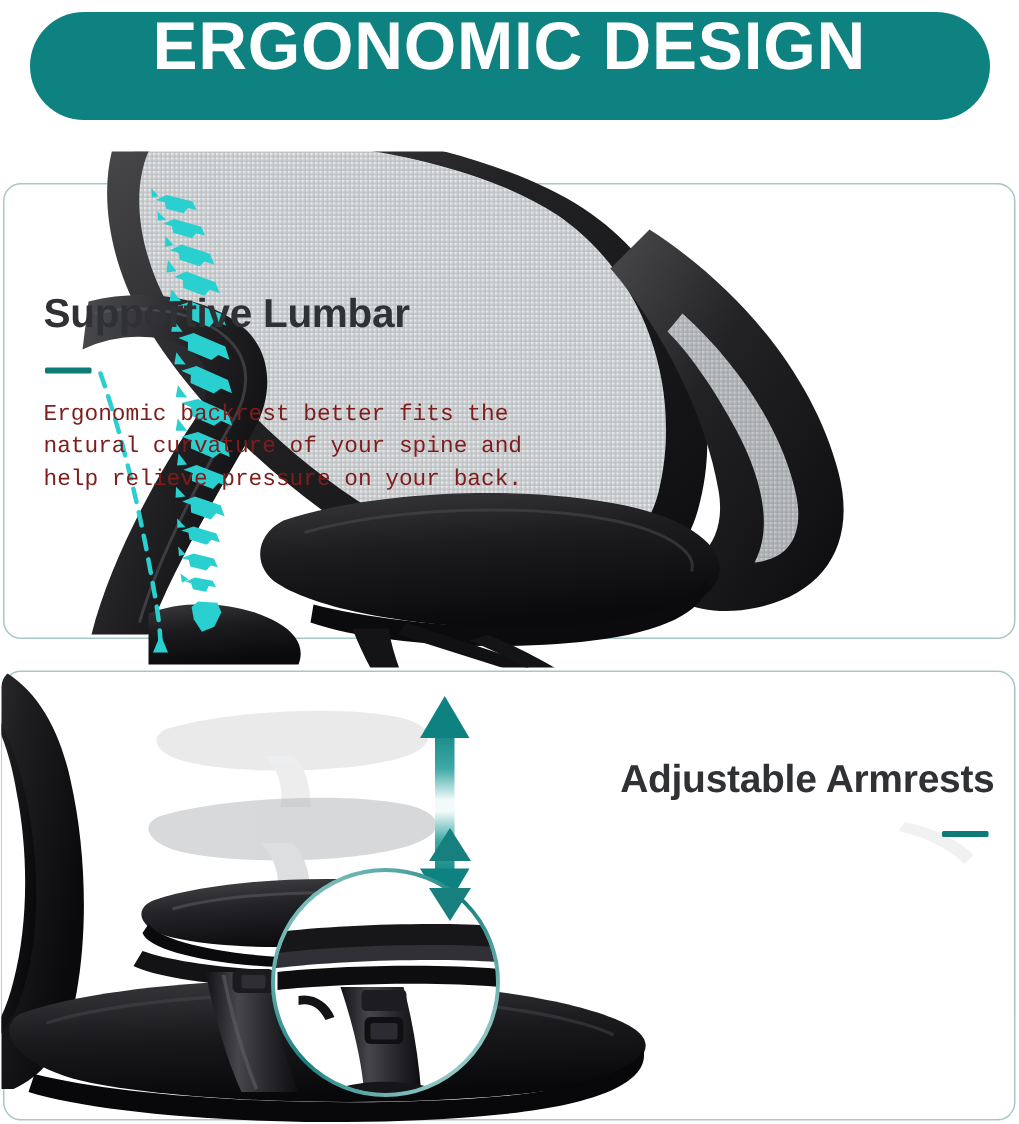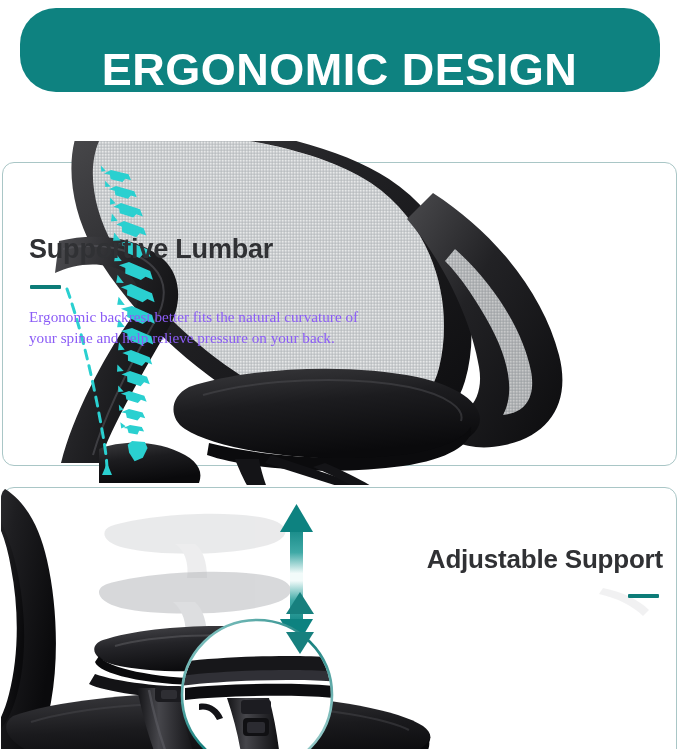--- a/index.html
+++ b/index.html
@@ -21,45 +21,44 @@
     left: 0; top: 0;
     width: 679px;
     height: 100px;
     display: flex;
     align-items: flex-start;
     justify-content: center;
   }
   .banner {
     margin-top: 8px;
     width: 640px;
-    height: 84px;
+    height: 72px;
     background: #0e8280;
     border-radius: 36px;
     display: flex;
-    align-items: flex-end;
+    align-items: flex-start;
     justify-content: center;
   }
   .banner-title {
     color: #ffffff;
     font-size: 45px;
     font-weight: bold;
     letter-spacing: 0.5px;
     line-height: 1;
     font-family: "Liberation Sans", sans-serif;
     white-space: nowrap;
   }
 
   
   .panel {
     position: absolute;
     border: 1px solid #a9c6c6;
     border-radius: 12px;
     background: #ffffff;
     overflow: visible;
-    margin-top: 40px;
   }
   #panel-1 {
     left: 2px;
     top: 122px;
     width: 673px;
     height: 302px;
   }
   #panel-2 {
     left: 2px;
     top: 447px;
@@ -90,25 +89,25 @@
     width: 31px;
     background: #0d7c78;
     margin-top: 18px;
     border-radius: 1px;
   }
   #text-1 .divider { margin-left: 1px; }
   #text-2 .divider { margin-left: auto; margin-right: 4px; }
 
   .body-copy {
     font-size: 15.2px;
-    color: #8b5cf6;
+    color: #7f1d1d;
     line-height: 21.5px;
     margin: 0;
     margin-top: 17px;
-    font-family: Liberation Serif, serif;
+    font-family: Liberation Mono, monospace;
   }
   #text-2 .body-copy { margin-top: 20px; }
 
   
   .art1 {
     position: absolute;
     left: 0; top: 0;
     width: 673px; height: 302px;
     z-index: 5;
     overflow: visible;
@@ -380,16 +379,16 @@
           <path d="M 297 104 L 311 126 L 283 126 Z" fill="#17807e"></path>
           <path d="M 297 166 L 311 144 L 283 144 Z" fill="#17807e"></path>
         </g>
 
         <path d="M 600 100 C 620 104 636 112 646 122 L 640 128 C 630 118 614 110 596 106 Z" fill="#d6d8da" opacity="0.35"></path>
       </g>
     </svg>
   </div>
 
   <div class="text-block" id="text-2">
-    <h2 class="heading">Adjustable Support</h2>
+    <h2 class="heading">Adjustable Armrests</h2>
     <div class="divider"></div>
   </div>
 </div>
 
 </body></html>

